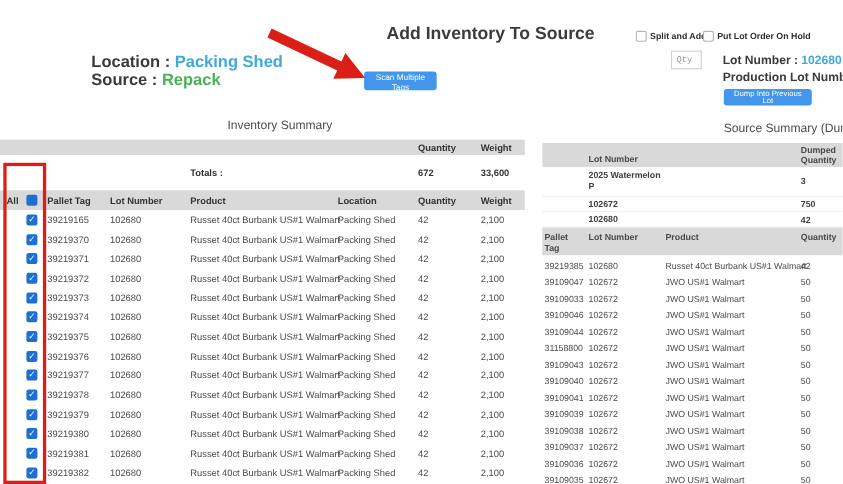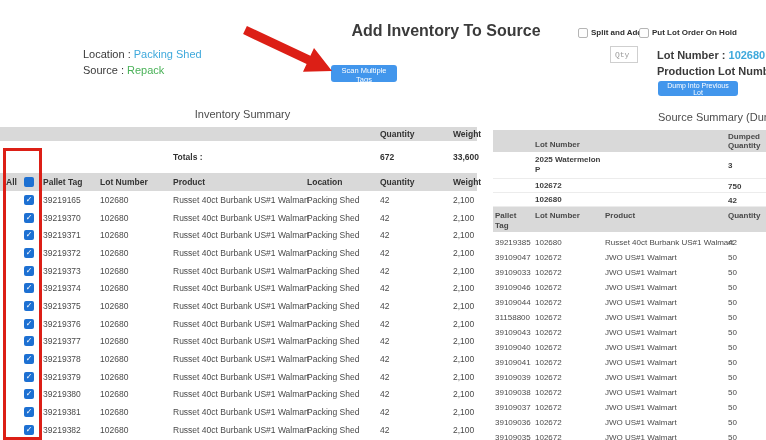--- a/index.html
+++ b/index.html
@@ -19,48 +19,48 @@
         border-radius:7px;font-size:8px;font-weight:bold;color:#2c3033;text-align:center;line-height:12px;cursor:pointer;}
 
   
   .page-title{position:absolute;left:280px;top:22px;width:332px;text-align:center;
         font-size:16px;font-weight:600;color:#3b3b3b;}
   .chk{position:absolute;top:28px;width:8px;height:8px;border:1px solid #b5b5b5;border-radius:2px;background:#fdfdfd;cursor:pointer;}
   .chk1{left:578px;} .chk2{left:639px;}
   .chk-label{position:absolute;top:28px;font-size:8px;font-weight:bold;color:#2f2f2f;}
   .chk-label1{left:591px;} .chk-label2{left:652px;}
 
-  .loc-line{position:absolute;left:83px;font-size:11px;font-weight:normal;color:#3a3a3a;}
+  .loc-line{position:absolute;left:83px;font-size:15px;font-weight:bold;color:#3a3a3a;}
   .loc1{top:48px;} .loc2{top:64px;}
   .val-blue{color:#3fa9dc;} .val-green{color:#49b157;}
 
   .scan-input{position:absolute;left:331px;top:46px;width:269px;height:13px;border:1px solid #cfcfcf;
         font-size:8px;color:#555;padding:1px 0 1px 4px;font-family:"Liberation Sans",sans-serif;}
   .qty-input{position:absolute;left:610px;top:46px;width:22px;height:13px;border:1px solid #cfcfcf;
         font-size:8px;color:#555;padding:1px 0 1px 4px;font-family:Liberation Mono, monospace;}
   input::placeholder{color:#9a9a9a;}
   .btn-blue{background:#4296ec;border:none;border-radius:3px;color:#fff;cursor:pointer;
         font-family:"Liberation Sans",sans-serif;}
   .scan-multi{position:absolute;left:331px;top:65px;width:66px;height:17px;font-size:7.5px;}
   .lot-line{position:absolute;left:657px;font-size:11px;font-weight:bold;color:#3a3a3a;white-space:nowrap;}
   .lot1{top:49px;} .lot2{top:65px;}
   .dump-btn{position:absolute;left:658px;top:81px;width:80px;height:15px;font-size:7px;}
 
   
-  .inv-title{position:absolute;left:4px;top:108px;width:477px;text-align:center;font-size:11px;color:#4c4c4c;}
+  .inv-title{position:absolute;left:16px;top:108px;width:477px;text-align:center;font-size:11px;color:#4c4c4c;}
   .src-title{position:absolute;left:658px;top:111px;font-size:11px;color:#4c4c4c;white-space:nowrap;}
 
   
   .inv-table{position:absolute;left:0;top:127px;width:477px;}
   .band{position:relative;background:#d9d9d9;}
   .row{position:relative;background:#fff;}
   .cell{position:absolute;top:50%;transform:translateY(-50%);font-size:8.5px;color:#4a4a4a;white-space:nowrap;}
   .hdr{font-weight:bold;color:#333;}
   .c-all{left:6px;} .c-pallet{left:43px;} .c-lot{left:100px;}
-  .c-prod{left:173px;} .c-loc{left:307px;} .c-qty{left:380px;} .c-wt{left:437px;margin-left:16px;}
+  .c-prod{left:173px;} .c-loc{left:307px;} .c-qty{left:380px;} .c-wt{left:437px;}
   .band-pre{height:14px;} .row-totals{height:32px;text-align:right;} .band-cols{height:18px;}
   .inv-row{height:17.7px;position:relative;background:#fff;}
   .cb{position:absolute;left:24px;top:50%;transform:translateY(-50%);width:10px;height:10px;background:#1d70d2;
       border-radius:2px;color:#fff;font-size:8px;line-height:10px;text-align:center;cursor:pointer;}
   .band-cols .cb{top:50%;}
 
   
   .src-table{position:absolute;left:493px;top:130px;width:300px;}
   .s-cell{position:absolute;font-size:8px;color:#4a4a4a;white-space:nowrap;}
   .s-pallet{left:2px;} .s-lot{left:42px;} .s-prod{left:112px;} .s-qty{left:235px;}

